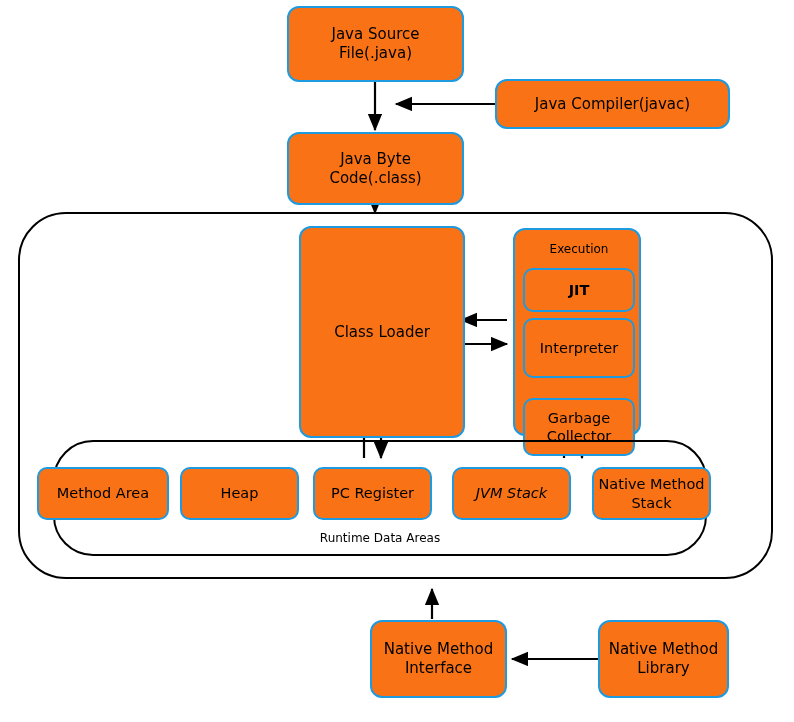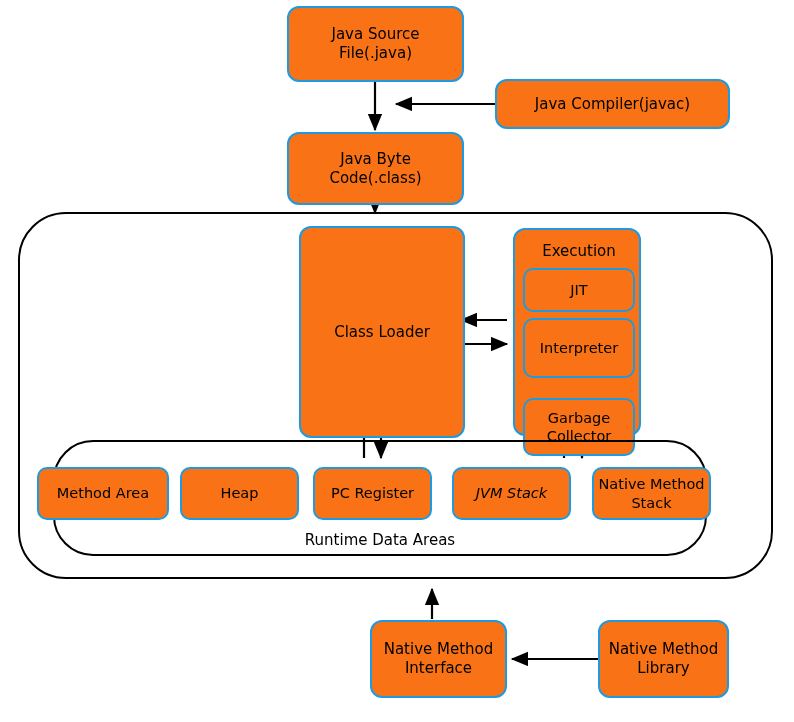--- a/index.html
+++ b/index.html
@@ -49,21 +49,21 @@
   }
   #jvm-container {
     border-radius: 48px;
   }
   #runtime-container {
     border-radius: 40px;
   }
   .plain-label {
     position: absolute;
     color: #000000;
-    font-size: 15px;
+    font-size: 12px;
     text-align: center;
     white-space: pre-line;
     line-height: 1.25;
   }
   svg.arrow-layer {
     position: absolute;
     left: 0;
     top: 0;
     width: 794px;
     height: 722px;
@@ -118,21 +118,21 @@
   <div class="node blue-box" id="java-byte-code" style="left:287px; top:132px; width:177px; height:73px;">Java Byte
 Code(.class)</div>
 
   <div class="black-box" id="jvm-container" style="left:18px; top:212px; width:755px; height:367px;"></div>
 
   <div class="node blue-box" id="class-loader" style="left:299px; top:226px; width:166px; height:212px;">Class Loader</div>
 
   <div class="node blue-box" id="execution-group" style="left:513px; top:228px; width:128px; height:208px; display:block;">
     <div class="plain-label" id="execution-label" style="left:0; top:12px; width:128px;">Execution</div>
 
-    <div class="node blue-box small" id="jit" style="left:8px; top:38px; width:112px; height:44px;">JIT</div>
+    <div class="node blue-box small" id="jit" style="left:8px; top:38px; width:112px; height:44px;font-weight:bold;">JIT</div>
 
     <div class="node blue-box small" id="interpreter" style="left:8px; top:88px; width:112px; height:60px;">Interpreter</div>
 
     <div class="node blue-box small" id="garbage-collector" style="left:8px; top:138px; width:112px; height:58px;margin-top:30px;">Garbage
 Collector</div>
   </div>
 
   <div class="black-box" id="runtime-container" style="left:53px; top:440px; width:654px; height:116px;"></div>
 
   <div class="node blue-box small" id="method-area" style="left:37px; top:467px; width:132px; height:53px;">Method Area</div>

